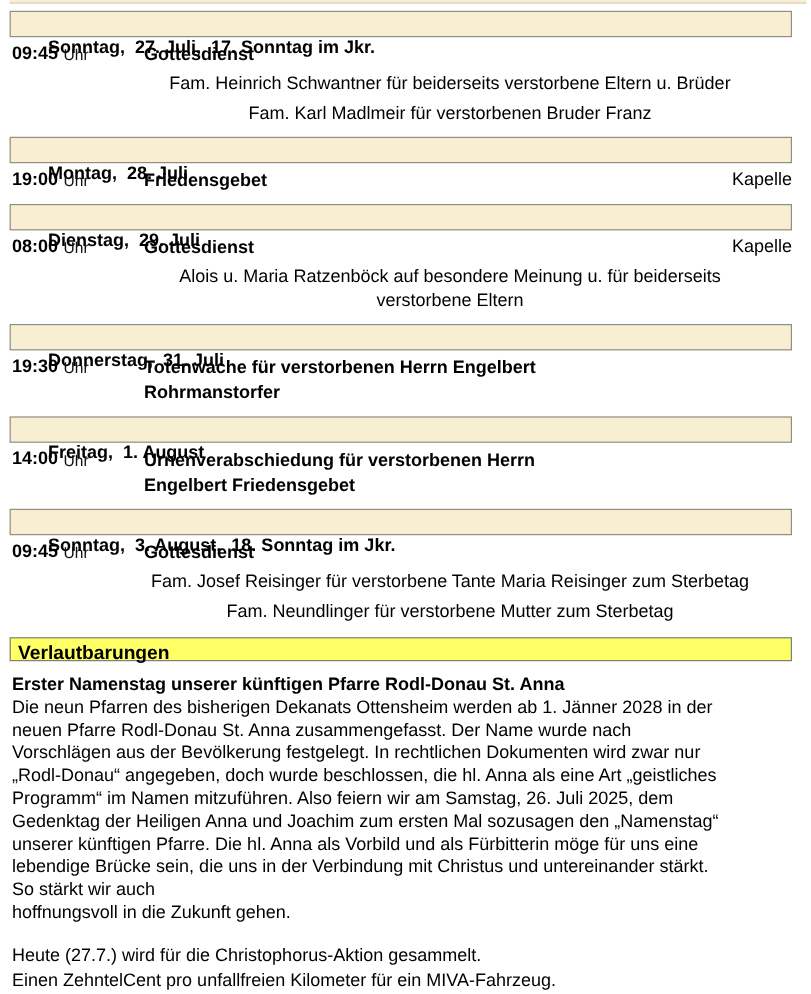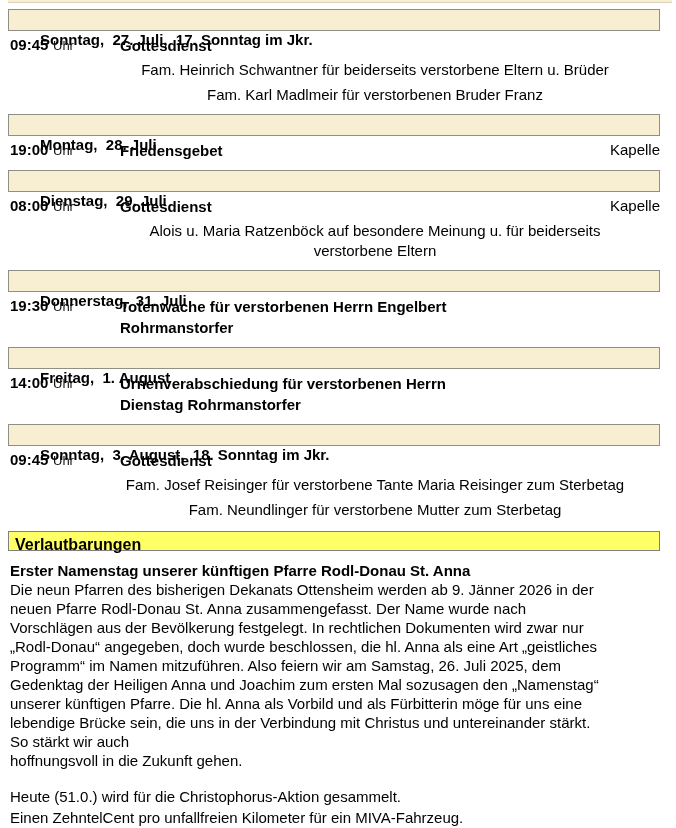--- a/index.html
+++ b/index.html
@@ -147,21 +147,21 @@
     <div class="bar">
       <span>Freitag,  1. August</span>
     </div>
     <div>
   <div class="event">
     <div class="event-row">
       <span class="time">14:00</span>
       <span class="uhr">Uhr</span>
       <span class="title">
                 <div class="line">Urnenverabschiedung für verstorbenen Herrn</div>
-                <div class="line">Dienstag Rohrmanstorfer</div>
+                <div class="line">Engelbert Friedensgebet</div>
               </span>
       <span class="loc"></span>
     </div>
 
   </div>
 </div>
   </section>
 
   <section class="section">
     <div class="bar">
@@ -188,30 +188,30 @@
   </div>
 </div>
   </section>
 </div>
 
   <div class="ann-bar">Verlautbarungen</div>
 
   <div class="ann-body">
     <div class="ann-title line">Erster Namenstag unserer künftigen Pfarre Rodl-Donau St. Anna</div>
     <div id="ann-lines">
-        <div class="line">Die neun Pfarren des bisherigen Dekanats Ottensheim werden ab 9. Jänner 2026 in der</div>
+        <div class="line">Die neun Pfarren des bisherigen Dekanats Ottensheim werden ab 1. Jänner 2028 in der</div>
         <div class="line">neuen Pfarre Rodl-Donau St. Anna zusammengefasst. Der Name wurde nach</div>
         <div class="line">Vorschlägen aus der Bevölkerung festgelegt. In rechtlichen Dokumenten wird zwar nur</div>
         <div class="line">„Rodl-Donau“ angegeben, doch wurde beschlossen, die hl. Anna als eine Art „geistliches</div>
         <div class="line">Programm“ im Namen mitzuführen. Also feiern wir am Samstag, 26. Juli 2025, dem</div>
         <div class="line">Gedenktag der Heiligen Anna und Joachim zum ersten Mal sozusagen den „Namenstag“</div>
         <div class="line">unserer künftigen Pfarre. Die hl. Anna als Vorbild und als Fürbitterin möge für uns eine</div>
         <div class="line">lebendige Brücke sein, die uns in der Verbindung mit Christus und untereinander stärkt.</div>
         <div class="line">So stärkt wir auch</div>
         <div class="line">hoffnungsvoll in die Zukunft gehen.</div>
       </div>
   </div>
 
   <div class="ann-footer" id="ann-footer">
-      <div class="line">Heute (51.0.) wird für die Christophorus-Aktion gesammelt.</div>
+      <div class="line">Heute (27.7.) wird für die Christophorus-Aktion gesammelt.</div>
       <div class="line">Einen ZehntelCent pro unfallfreien Kilometer für ein MIVA-Fahrzeug.</div>
     </div>
 </div>
 
 </body></html>

